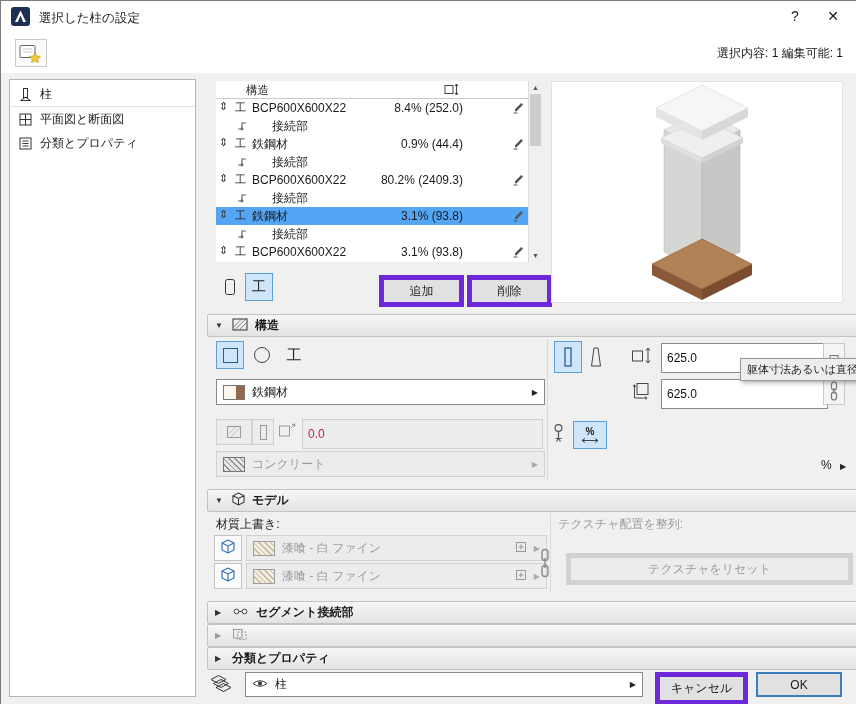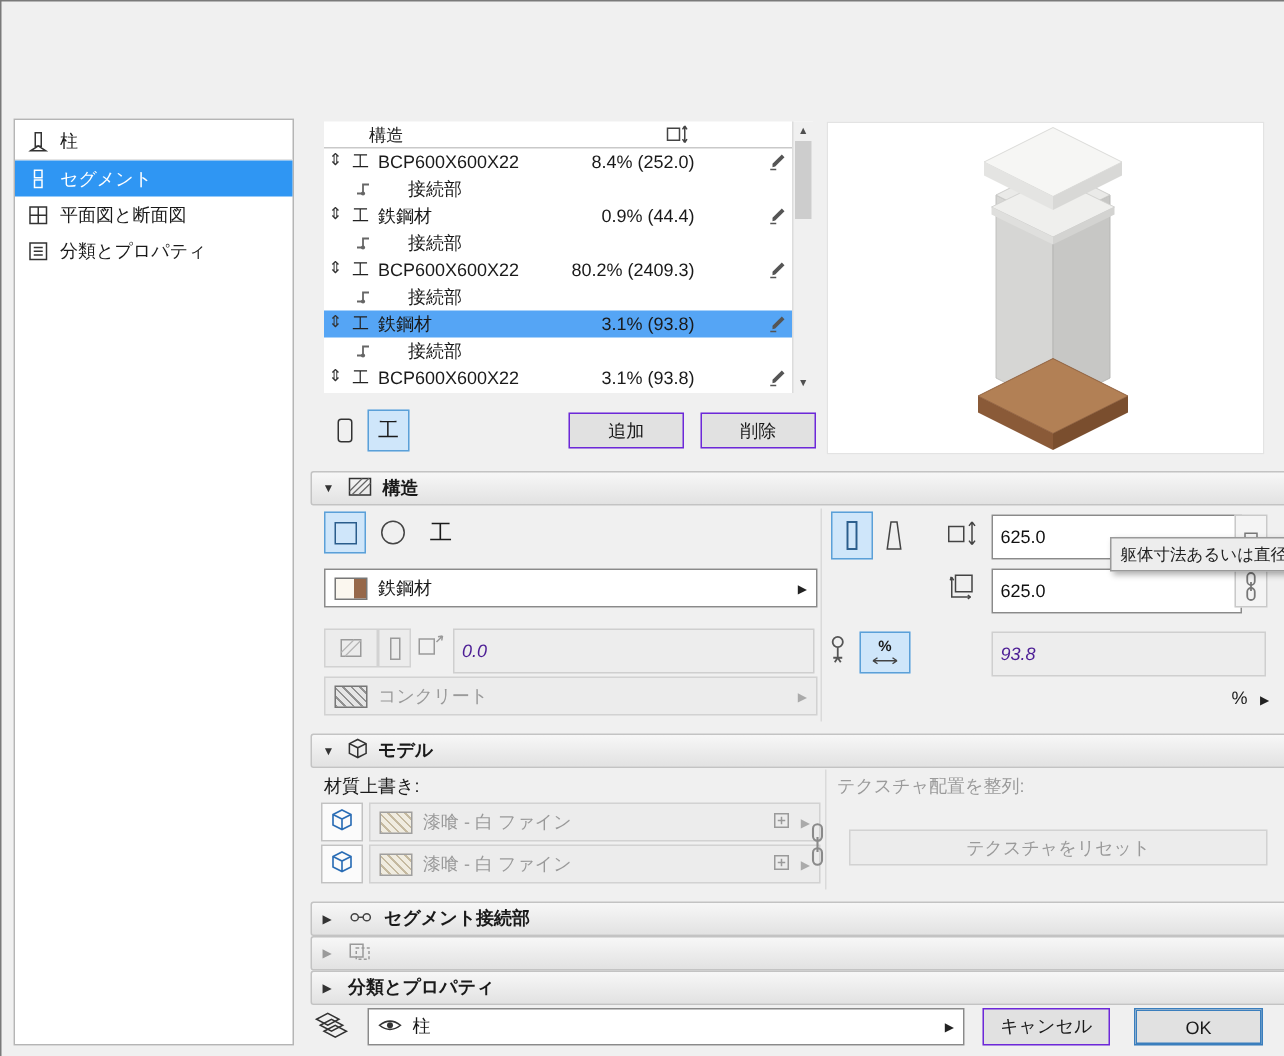--- a/index.html
+++ b/index.html
@@ -33,36 +33,36 @@
   .seg-name{position:absolute;left:36px;white-space:nowrap;}
   .seg-val{position:absolute;right:66px;text-align:right;white-space:nowrap;}
   .pencil{position:absolute;left:296px;top:2px;}
   .joint-ic{position:absolute;left:20px;top:3px;}
   .joint .seg-name{left:36px;margin-left:20px;}
   .seg-scroll{position:absolute;right:0;top:0;width:13px;height:181px;background:#f0f0f0;border-left:1px solid #dcdcdc;}
   .sc-btn{height:13px;display:flex;align-items:center;justify-content:center;font-size:7px;color:#505050;}
   .sc-btn.down{position:absolute;bottom:0;width:100%;}
   .sc-thumb{position:absolute;top:13px;left:1px;width:11px;height:52px;background:#cdcdcd;}
   
-  .btn{display:flex;align-items:center;justify-content:center;background:#e1e1e1;border:1px solid #6d28d9;font-size:12px;color:#1a1a1a;}
+  .btn{display:flex;align-items:center;justify-content:center;background:#e1e1e1;border:5px solid #6d28d9;font-size:12px;color:#1a1a1a;}
   .btn.primary{border:1px solid #3a7ebd;box-shadow:inset 0 0 0 1px #3a7ebd;}
   .btn.dis{background:#ececec;border-color:#d2d2d2;color:#9a9a9a;}
   .tool{display:flex;align-items:center;justify-content:center;background:transparent;border:1px solid transparent;}
   .tool.selected{background:var(--toggle-bg);border:1px solid var(--toggle-border);}
   .tool.dis{background:#ececec;border:1px solid #d2d2d2;}
   
   .preview{position:absolute;left:550px;top:80px;width:290px;height:220px;background:#fff;border:1px solid #e3e3e3;}
   
   .panel-h{position:absolute;left:206px;width:642px;height:21px;background:linear-gradient(#f7f7f7,#e2e2e2);
     border:1px solid #c3c3c3;border-radius:2px;display:flex;align-items:center;gap:7px;padding:0 7px;font-weight:bold;font-size:12px;}
   .panel-h .arr{font-size:8px;color:#333;width:10px;}
   .panel-h.disabled span{color:#9a9a9a;}
   
   .input{width:100%;height:100%;border:1px solid #8a8a8a;background:#fff;font:inherit;padding:2px 5px;color:#111;}
-  .input.dis{background:#ededed;border-color:#cfcfcf;color:#4c1d95;font-style:italic;}
+  .input.dis{background:#ededed;border-color:#cfcfcf;color:#be185d;}
   .dd{display:flex;align-items:center;gap:7px;background:#fff;border:1px solid #8a8a8a;padding:0 6px;}
   .dd.dis{background:#ececec;border-color:#d2d2d2;}
   .dd-label{flex:1;white-space:nowrap;overflow:hidden;}
   .dd-label.gray{color:#9a9a9a;}
   .dd-arrow{font-size:8px;color:#222;}
   .dd-arrow.gray{color:#aaa;}
   .chip{width:20px;height:13px;border:1px solid #777;flex:none;}
   .chip.steel{background:linear-gradient(to right,#fbf7ef 0 60%,#96684a 60% 100%);}
   .chip.concrete{background:repeating-linear-gradient(45deg,rgba(110,110,110,.7) 0 1px,transparent 1px 4px),#e6e6e6;}
   .chip.plaster{background:repeating-linear-gradient(45deg,rgba(160,140,95,.8) 0 1px,transparent 1px 4px),#f3ecda;opacity:.65;}
@@ -76,39 +76,47 @@
   .mat-dd{width:287px;height:24px;}
   .footer-dd{position:absolute;left:244px;top:671px;width:384px;height:23px;}
   .pctwrap{display:flex;flex-direction:column;align-items:center;line-height:1;}
   .pctwrap span{font-size:10px;font-weight:bold;}
 </style>
 </head>
 <body>
 
 <div class="window">
 
+  <div class="topbar">
+    <svg class="logo" width="19" height="19" viewBox="0 0 19 19">
+        <rect width="19" height="19" rx="3" fill="#1c2f55"></rect>
+        <path d="M4 15 L9.5 3.5 L15 15 L12.2 15 L9.5 8.6 L6.8 15 Z" fill="#fff"></path>
+      </svg>
+    <span class="title">選択した柱の設定</span>
+    <div class="winbtn" style="right:46px">?</div>
+    <div class="winbtn" style="right:8px">✕</div>
+    <div class="favbtn">
+      <svg width="24" height="19" viewBox="0 0 24 19">
+          <rect x="1" y="1.5" width="15" height="12" rx="1" fill="#fff" stroke="#666"></rect>
+          <path d="M4 5 h9 M4 8 h9" stroke="#b9c6d4"></path>
+          <path d="M16 8.5 L17.7 12 L21.5 12.4 L18.7 15 L19.4 18.6 L16 16.8 L12.6 18.6 L13.3 15 L10.5 12.4 L14.3 12 Z" fill="#f5c93c" stroke="#b99110" stroke-width=".6"></path>
+        </svg>
+    </div>
+    <span class="selinfo">選択内容: 1 編集可能: 1</span>
+  </div>
 
   <div class="sidebar">
     <div class="side-item">
       <span class="side-icon">
           <svg width="15" height="15" viewBox="0 0 15 15">
             <rect x="5.5" y="1.5" width="4" height="9" fill="none" stroke="#333"></rect>
             <path d="M2.5 13.5 L7.5 10.2 L12.5 13.5 Z" fill="none" stroke="#333"></path>
           </svg>
         </span>
       <span>柱</span>
-    </div>
-    <div class="side-item selected">
-      <span class="side-icon">
-          <svg width="15" height="15" viewBox="0 0 15 15">
-            <rect x="5" y="1.5" width="5" height="5" fill="none" stroke="#333"></rect>
-            <rect x="5" y="8" width="5" height="5" fill="none" stroke="#333"></rect>
-          </svg>
-        </span>
-      <span>セグメント</span>
     </div>
     <div class="side-item">
       <span class="side-icon">
           <svg width="15" height="15" viewBox="0 0 15 15">
             <rect x="2" y="2" width="11" height="11" fill="none" stroke="#333"></rect>
             <path d="M2 7.5 h11 M7.5 2 v11" stroke="#333"></path>
           </svg>
         </span>
       <span>平面図と断面図</span>
     </div>
@@ -351,23 +359,20 @@
       </svg>
   </span>
   <div class="tool selected abs" style="left:572px;top:420px;width:32px;height:26px">
     <div class="pctwrap">
       <span>%</span>
       <svg width="18" height="7" viewBox="0 0 18 7">
           <path d="M1 3.5 h16 M1 3.5 l3 -2 M1 3.5 l3 2 M17 3.5 l-3 -2 M17 3.5 l-3 2" fill="none" stroke="#444"></path>
         </svg>
     </div>
   </div>
-  <div class="abs" style="left:660px;top:420px;width:171px;height:24px">
-    <input class="input dis" disabled="" value="93.8" style="">
-  </div>
 
   <span class="lbl" style="left:820px;top:457px">%</span>
   <div class="tool abs" style="left:834px;top:452px;width:14px;height:24px">
     <span class="dd-arrow">▶</span>
   </div>
 
   <div class="panel-h" style="top:488px">
     <span class="arr">▼</span>
     <span><svg width="13" height="14" viewBox="0 0 14 15">
           <path d="M7 1 L13 4 V11 L7 14 L1 11 V4 Z M1 4 L7 7 L13 4 M7 7 V14" fill="none" stroke="#333" stroke-width="1.1"></path>

